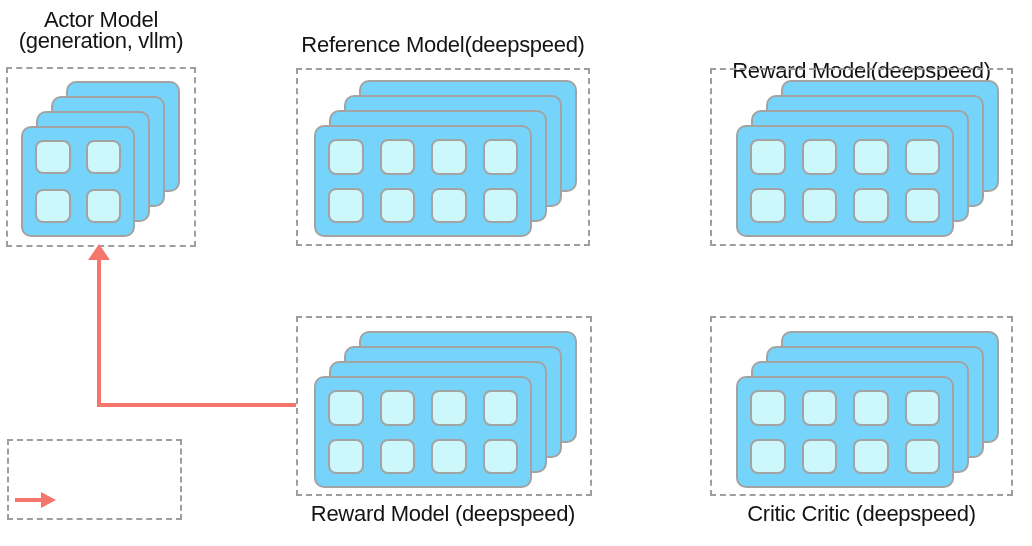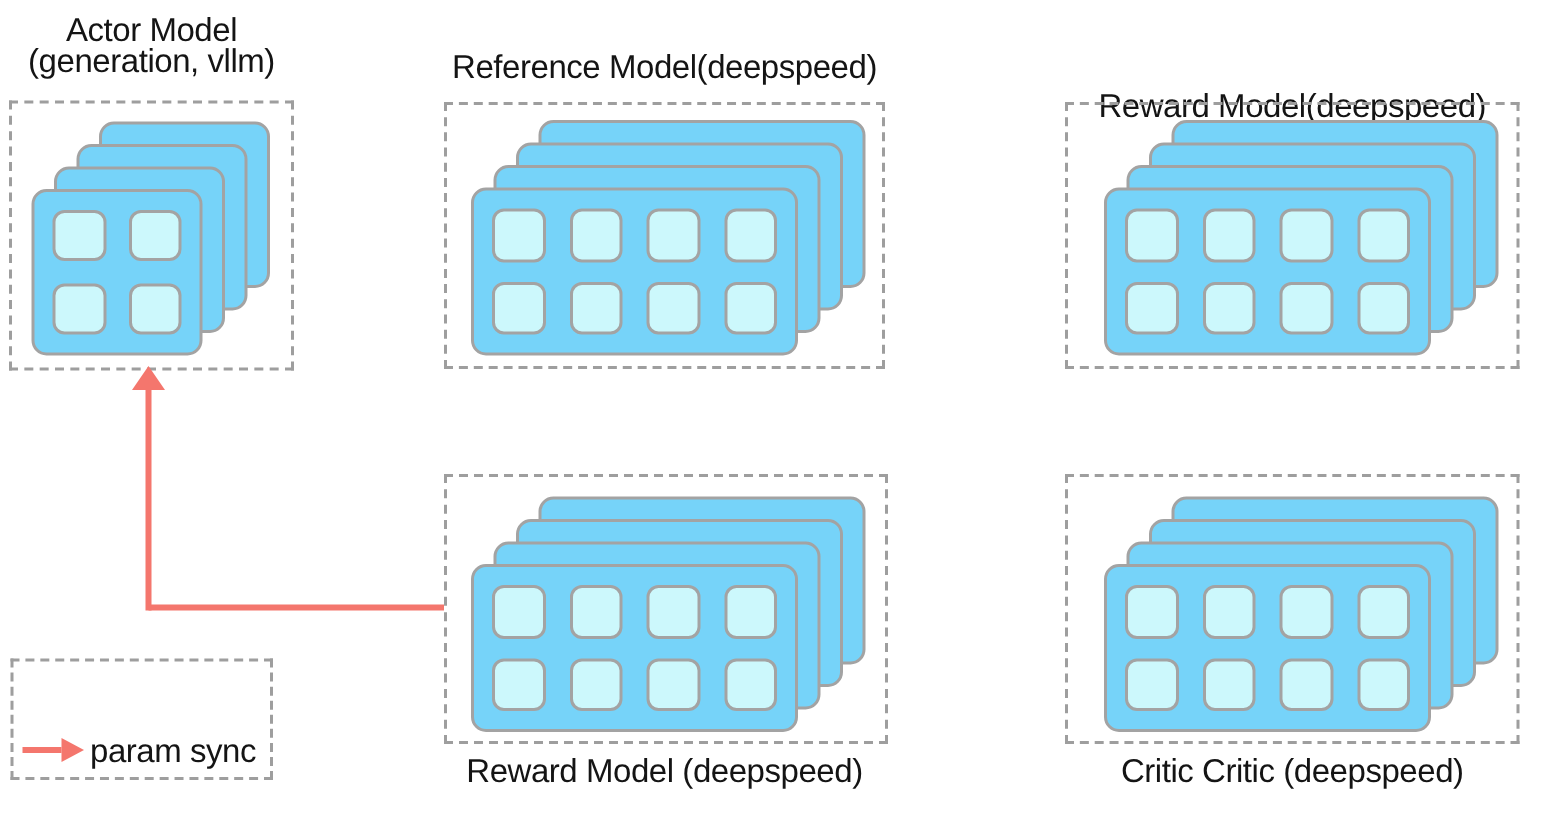--- a/index.html
+++ b/index.html
@@ -195,16 +195,15 @@
 
   <div>
     <div class="arrow-h"></div>
     <div class="arrow-v"></div>
     <div class="arrow-head-up"></div>
   </div>
 
   <div class="dashed-box" id="legend-box">
     <span class="legend-line"></span>
     <span class="legend-head"></span>
-    <span class="legend-label">param sync</span>
   </div>
 
 </div>
 
 </body></html>

